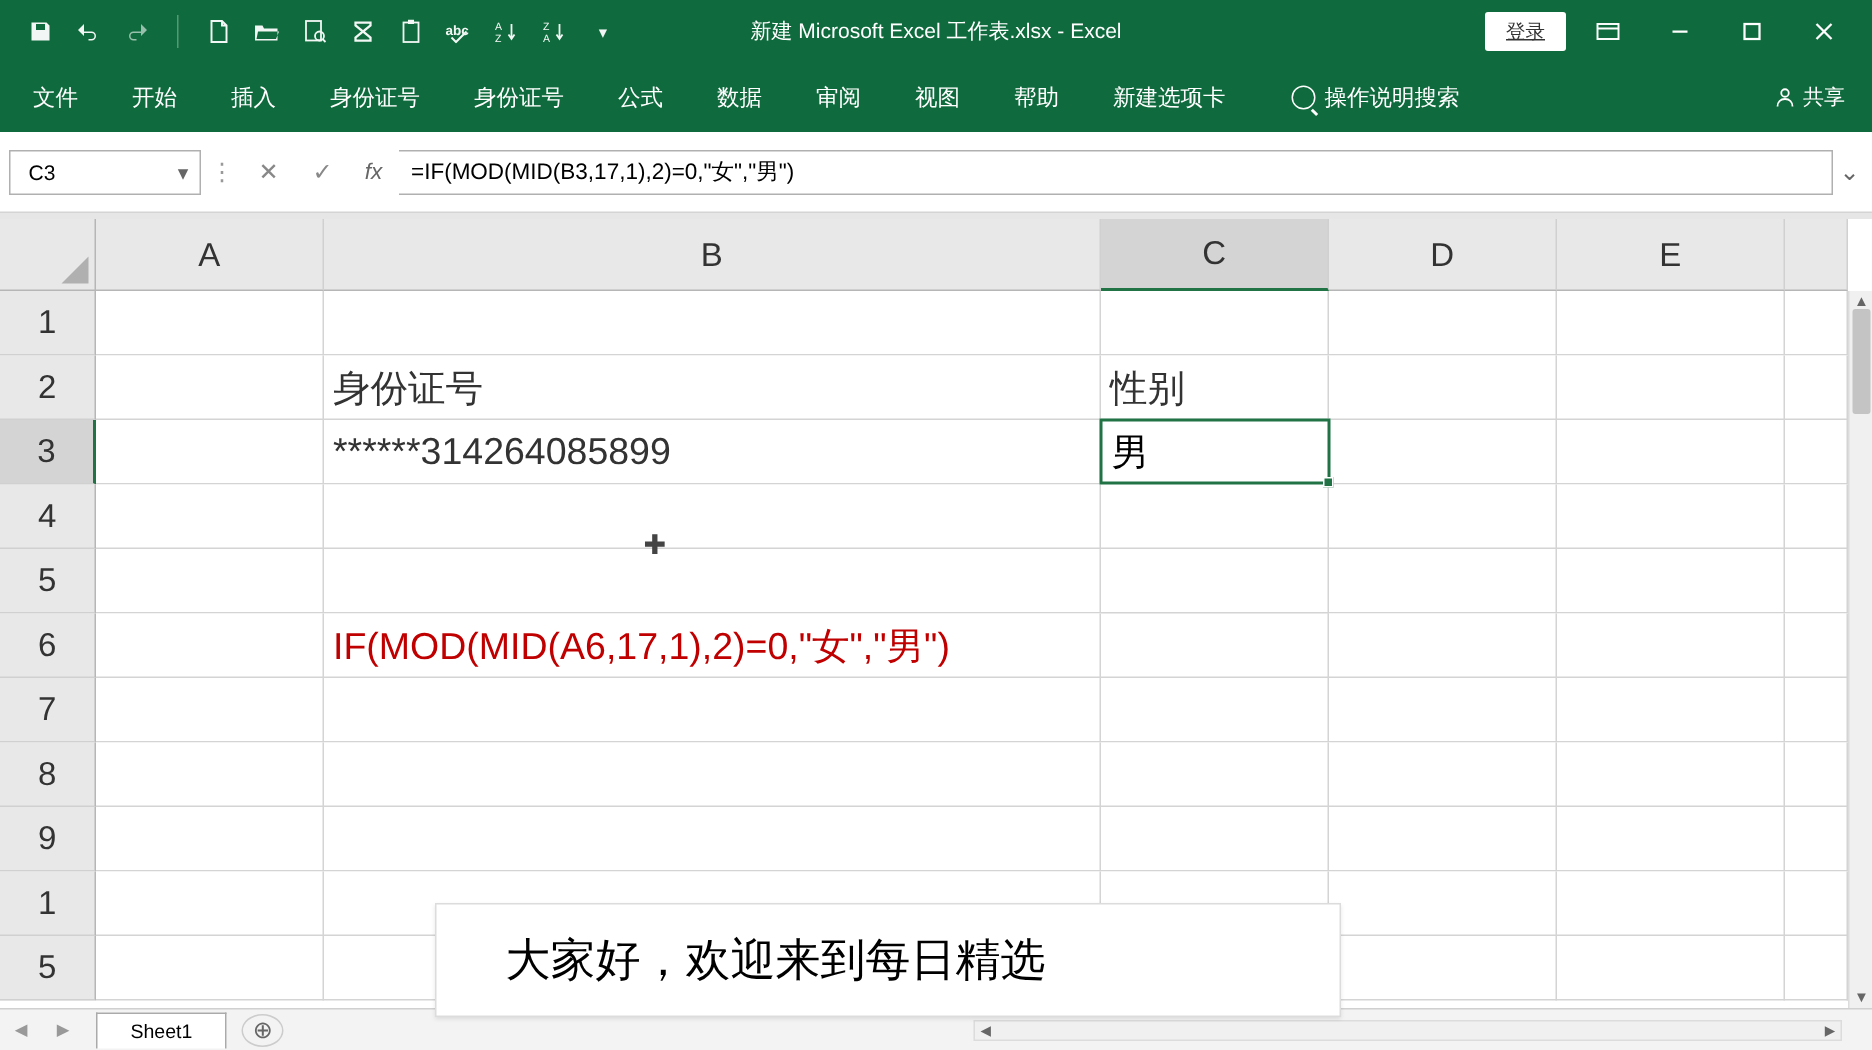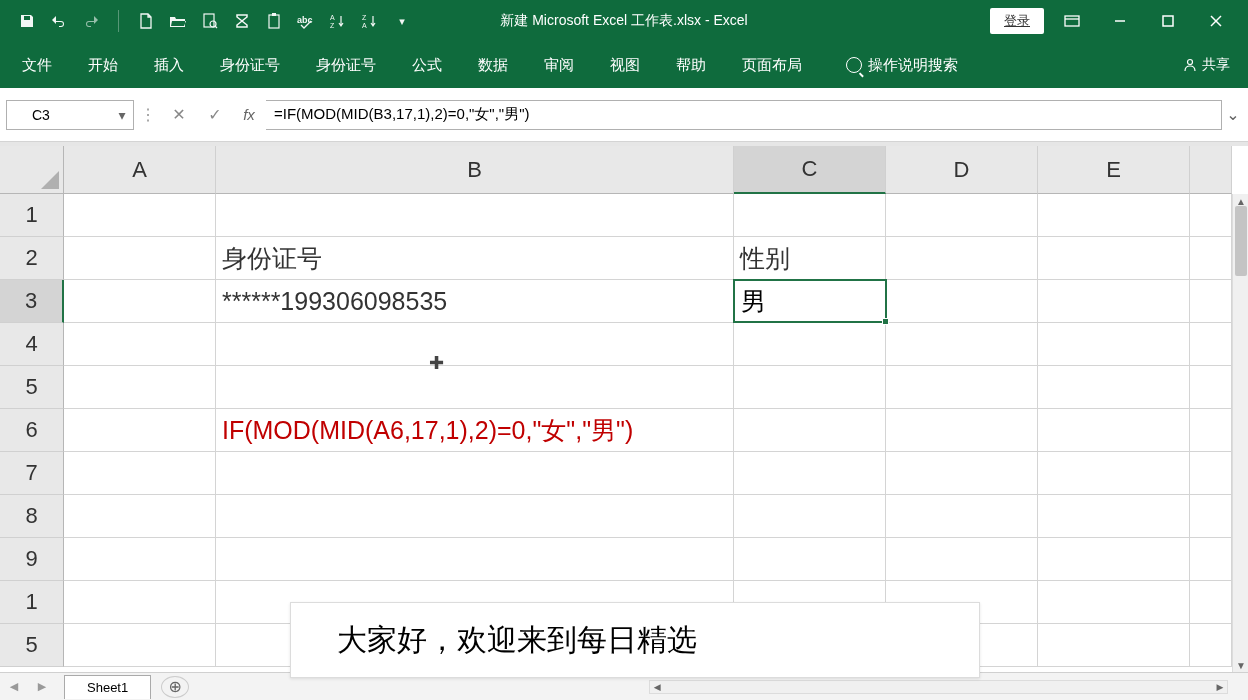--- a/index.html
+++ b/index.html
@@ -18,21 +18,21 @@
     
     .ribbon { background: #0f6b3d; height: 46px; display: flex; align-items: center; padding-left: 18px; gap: 28px; color: #fff; font-size: 15px; position: relative; }
     .ribbon-tab { cursor: pointer; padding: 2px 4px; }
     .tell-me { display: flex; align-items: center; gap: 6px; margin-left: 12px; }
     .tell-me-icon { width: 16px; height: 16px; border: 1.5px solid #fff; border-radius: 50%; position: relative; }
     .tell-me-icon::after { content: ""; position: absolute; bottom: -3px; right: -3px; width: 5px; height: 1.5px; background: #fff; transform: rotate(45deg); }
     .share-btn { position: absolute; right: 18px; display: flex; align-items: center; gap: 4px; cursor: pointer; font-size: 14px; }
 
     
     .formula-area { height: 54px; background: #fff; border-bottom: 1px solid #d4d4d4; display: flex; align-items: center; padding: 0 6px; gap: 2px; }
-    .name-box { width: 128px; height: 30px; border: 1px solid #b0b0b0; display: flex; align-items: center; padding-left: 25px; position: relative; font-size: 14px; background: #fff; }
+    .name-box { width: 128px; height: 30px; border: 1px solid #b0b0b0; display: flex; align-items: center; padding-left: 12px; position: relative; font-size: 14px; background: #fff; }
     .name-box-dd { position: absolute; right: 4px; width: 14px; height: 14px; display: flex; align-items: center; justify-content: center; color: #666; }
     .fb-sep { width: 24px; display: flex; justify-content: center; color: #999; }
     .fb-btn { width: 34px; height: 30px; display: flex; align-items: center; justify-content: center; color: #888; cursor: pointer; font-size: 16px; }
     .fx-label { font-style: italic; font-size: 15px; color: #666; width: 30px; text-align: center; cursor: pointer; }
     .formula-input { flex: 1; height: 30px; border: 1px solid #b0b0b0; border-left: none; display: flex; align-items: center; padding-left: 8px; font-size: 15px; }
     .fb-expand { width: 18px; display: flex; align-items: center; justify-content: center; color: #666; cursor: pointer; }
 
     
     .gray-gap { height: 4px; background: #e6e6e6; }
 
@@ -50,21 +50,21 @@
     .cell { position: absolute; border-right: 1px solid #d4d4d4; border-bottom: 1px solid #d4d4d4; display: flex; align-items: center; padding-left: 6px; font-size: 25px; color: #333; background: #fff; overflow: visible; white-space: nowrap; }
     .selected-cell { position: absolute; border: 2px solid #217346; background: #fff; display: flex; align-items: center; padding-left: 6px; font-size: 25px; z-index: 5; }
     .fill-handle { position: absolute; right: -4px; bottom: -4px; width: 7px; height: 7px; background: #217346; border: 1px solid #fff; cursor: crosshair; }
     .vscroll { position: absolute; right: 0; top: 48px; bottom: 0; width: 16px; background: #f0f0f0; border-left: 1px solid #dcdcdc; }
     .vscroll-thumb { position: absolute; top: 12px; left: 2px; width: 12px; height: 70px; background: #c4c4c4; border-radius: 2px; }
     .vscroll-up, .vscroll-down { position: absolute; left: 0; width: 16px; height: 14px; display: flex; align-items: center; justify-content: center; color: #666; font-size: 10px; cursor: pointer; }
     .vscroll-up { top: 0; } .vscroll-down { bottom: 0; }
 
     .red-text { color: #c00000; }
     .cursor-cross { position: absolute; font-size: 18px; color: #444; z-index: 10; }
-    .subtitle-box { position: absolute; left: 290px; top: 602px; width: 690px; height: 76px; background: #fff; border: 1px solid #dcdcdc; display: flex; align-items: center; padding-left: 46px; font-size: 30px; z-index: 20; box-shadow: 0 1px 3px rgba(0,0,0,0.1); }
+    .subtitle-box { position: absolute; left: 290px; top: 602px; width: 604px; height: 76px; background: #fff; border: 1px solid #dcdcdc; display: flex; align-items: center; padding-left: 46px; font-size: 30px; z-index: 20; box-shadow: 0 1px 3px rgba(0,0,0,0.1); }
 
     
     .sheet-tabs { height: 28px; background: #f3f3f3; border-top: 1px solid #d0d0d0; display: flex; align-items: center; position: absolute; bottom: 0; left: 0; right: 0; }
     .nav-arrow { width: 28px; display: flex; justify-content: center; color: #999; cursor: pointer; font-size: 11px; }
     .tab { background: #fff; padding: 4px 22px; border: 1px solid #aaa; border-bottom: none; font-size: 13px; cursor: pointer; margin-left: 8px; }
     .add-sheet { width: 28px; height: 22px; display: flex; align-items: center; justify-content: center; margin-left: 10px; cursor: pointer; color: #666; font-size: 16px; border: 1px solid #ccc; border-radius: 50%; }
     .hscroll-track { flex: 1; margin-left: 460px; margin-right: 20px; height: 14px; background: #f0f0f0; position: relative; border: 1px solid #dcdcdc; }
     .hscroll-arrow { position: absolute; top: 0; width: 14px; height: 100%; display: flex; align-items: center; justify-content: center; font-size: 9px; color: #666; cursor: pointer; }
     .hscroll-arrow.l { left: 0; } .hscroll-arrow.r { right: 0; }
 
@@ -173,21 +173,21 @@
   <span class="ribbon-tab">文件</span>
   <span class="ribbon-tab">开始</span>
   <span class="ribbon-tab">插入</span>
   <span class="ribbon-tab">身份证号</span>
   <span class="ribbon-tab">身份证号</span>
   <span class="ribbon-tab">公式</span>
   <span class="ribbon-tab">数据</span>
   <span class="ribbon-tab">审阅</span>
   <span class="ribbon-tab">视图</span>
   <span class="ribbon-tab">帮助</span>
-  <span class="ribbon-tab">页面布局</span>
+  <span class="ribbon-tab">新建选项卡</span>
   <div class="tell-me">
     <span class="tell-me-icon"></span>
     <span>操作说明搜索</span>
   </div>
   <div class="share-btn">
     <svg width="16" height="16" viewBox="0 0 16 16">
         <circle cx="8" cy="5" r="2.5" fill="none" stroke="#fff" stroke-width="1.2"></circle>
         <path d="M3 14c0-3 2-5 5-5s5 2 5 5" fill="none" stroke="#fff" stroke-width="1.2"></path>
       </svg>
     <span>共享</span>
@@ -252,21 +252,21 @@
     <div class="cell" style="left:1126px; top:0; width:42px; height:43px"></div>
 
     <div class="cell" style="left:0; top:43px; width:152px; height:43px"></div>
     <div class="cell" style="left:670px; top:43px; width:152px; height:43px">性别</div>
     <div class="cell" style="left:152px; top:43px; width:518px; height:43px">身份证号</div>
     <div class="cell" style="left:822px; top:43px; width:152px; height:43px"></div>
     <div class="cell" style="left:974px; top:43px; width:152px; height:43px"></div>
     <div class="cell" style="left:1126px; top:43px; width:42px; height:43px"></div>
 
     <div class="cell" style="left:0; top:86px; width:152px; height:43px"></div>
-    <div class="cell" style="left:152px; top:86px; width:518px; height:43px">******199306098535</div>
+    <div class="cell" style="left:152px; top:86px; width:518px; height:43px">******314264085899</div>
     <div class="cell" style="left:822px; top:86px; width:152px; height:43px"></div>
     <div class="cell" style="left:974px; top:86px; width:152px; height:43px"></div>
     <div class="cell" style="left:1126px; top:86px; width:42px; height:43px"></div>
 
     <div class="cell" style="left:0; top:129px; width:152px; height:43px"></div>
     <div class="cell" style="left:152px; top:129px; width:518px; height:43px"></div>
     <div class="cell" style="left:670px; top:129px; width:152px; height:43px"></div>
     <div class="cell" style="left:822px; top:129px; width:152px; height:43px"></div>
     <div class="cell" style="left:974px; top:129px; width:152px; height:43px"></div>
     <div class="cell" style="left:1126px; top:129px; width:42px; height:43px"></div>

